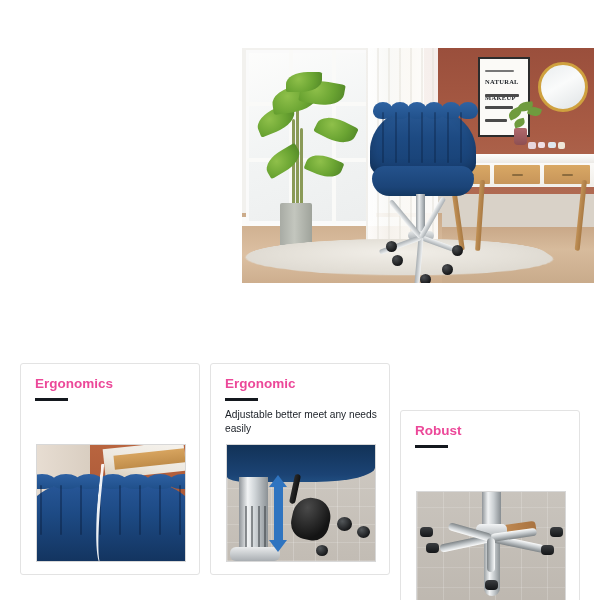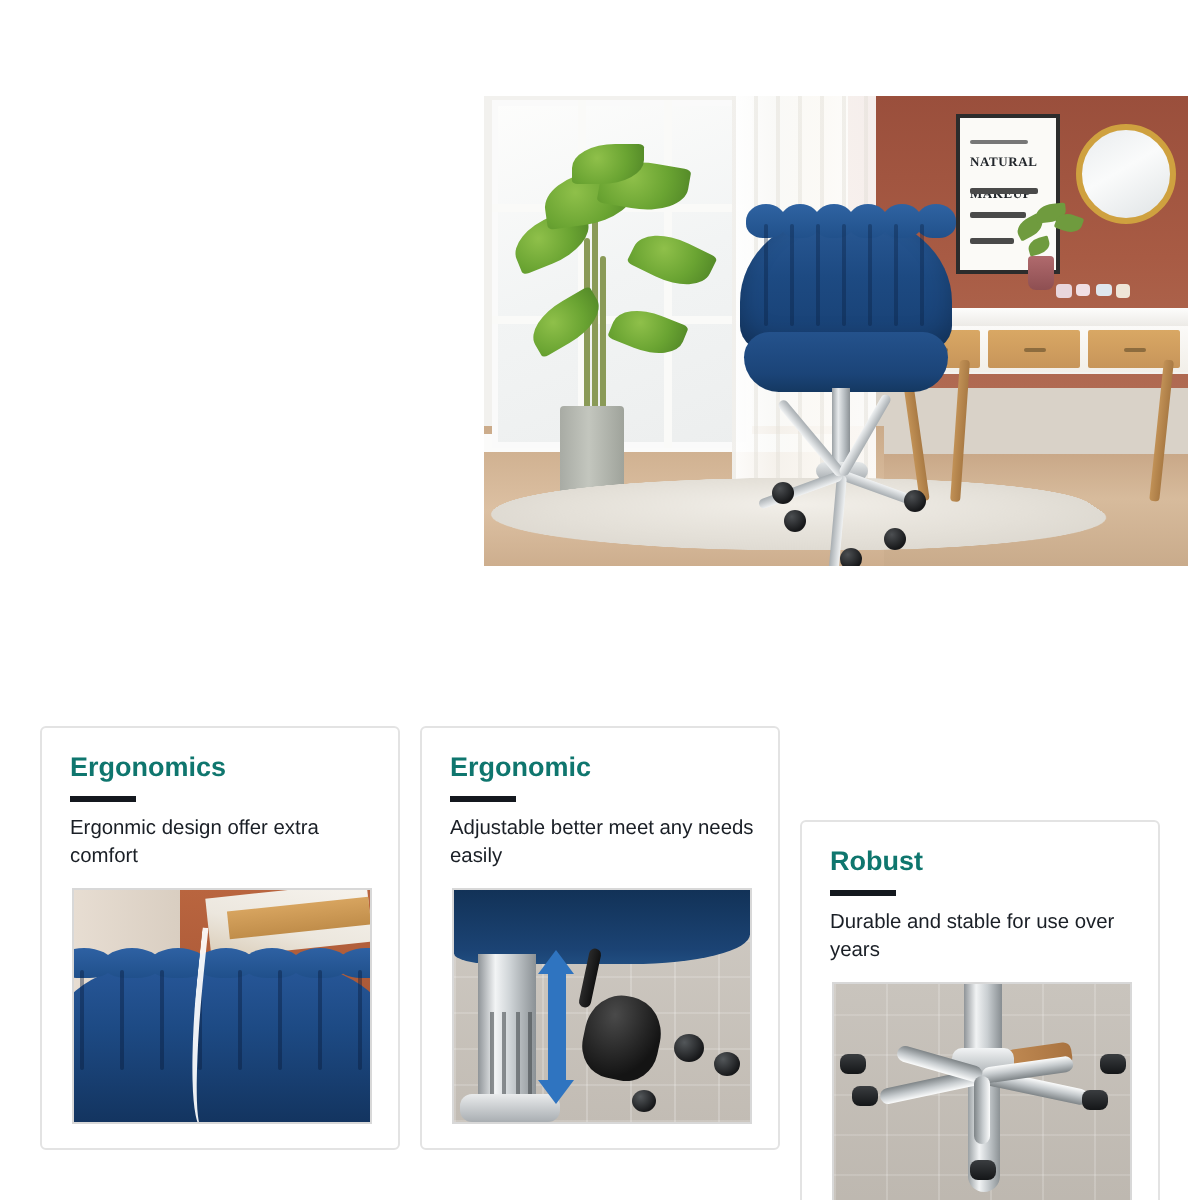--- a/index.html
+++ b/index.html
@@ -181,21 +181,21 @@
     background: #ffffff;
     border: 1px solid #e3e3e3;
     border-radius: 3px;
     box-sizing: border-box;
   }
   .card.c1 { left: 20px; }
   .card.c2 { left: 210px; }
   .card.c3 { left: 400px; margin-top: 47px; }
   .card-title {
     position: absolute; left: 14px; top: 12px;
-    font-size: 13.5px; font-weight: bold; color: #0f766e;
+    font-size: 13.5px; font-weight: bold; color: #ec4899;
   }
   .card-rule {
     position: absolute; left: 14px; top: 34px;
     width: 33px; height: 3px; background: #14181e;
   }
   .card-desc {
     position: absolute; left: 14px; top: 44px;
     width: 152px;
     font-size: 10.2px; color: #1a1f26; line-height: 1.35;
   }
@@ -391,21 +391,20 @@
         </div>
     </div>
   </div>
 
 
   <div class="cards">
 
     <div class="card c1">
       <div class="card-title">Ergonomics</div>
       <div class="card-rule"></div>
-      <div class="card-desc">Ergonmic design offer extra comfort</div>
       <div class="thumb">
         <div class="thumb-inner" id="t1">
           <div class="t1-bg"></div>
           <div class="t1-wallL"></div>
           <div class="t1-wallR"></div>
           <div class="t1-desk"></div>
           <div class="t1-wood"></div>
           <div class="t1-chair">
               <div class="t1-scal" style="left: 0%;"></div>
               <div class="t1-scal" style="left: 14.2%;"></div>
@@ -451,21 +450,20 @@
         <div class="t2-caster" style="left: 74%; top: 62%; width: 15px; height: 14px;"></div>
             <div class="t2-caster" style="left: 88%; top: 70%; width: 13px; height: 12px;"></div>
             <div class="t2-caster" style="left: 60%; top: 86%; width: 12px; height: 11px;"></div>
           </div>
       </div>
     </div>
 
     <div class="card c3">
       <div class="card-title">Robust</div>
       <div class="card-rule"></div>
-      <div class="card-desc">Durable and stable for use over years</div>
       <div class="thumb">
         <div class="thumb-inner" id="t3">
           <div class="t3-tile"></div>
           <div class="t3-wood"></div>
           <div class="t3-col"></div>
           <div class="t3-hub"></div>
           <div class="t3-stem"></div>
         <div class="t3-arm" style="left: 50%; top: 36%; width: 54px; transform: rotate(12deg);"></div>
             <div class="t3-arm" style="left: 50%; top: 36%; width: 52px; transform: rotate(168deg);"></div>
             <div class="t3-arm" style="left: 50%; top: 36%; width: 46px; transform: rotate(-8deg);"></div>

